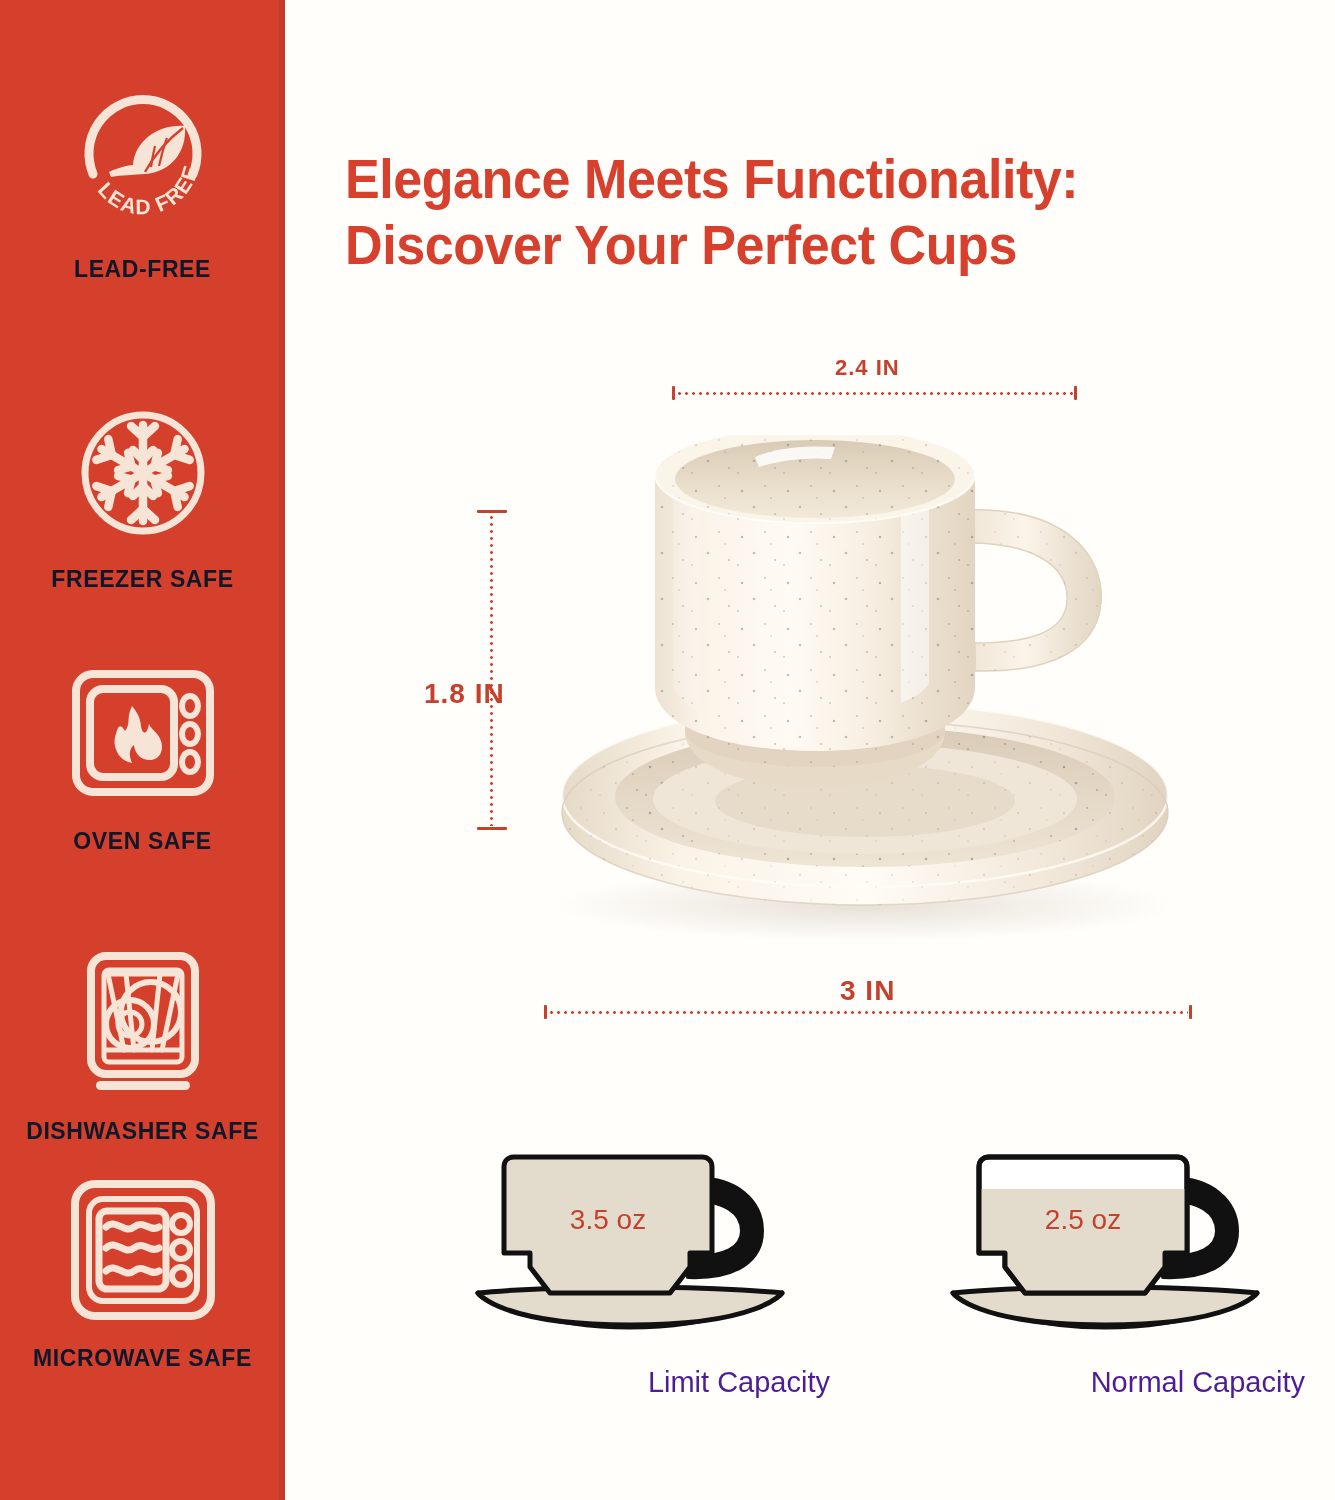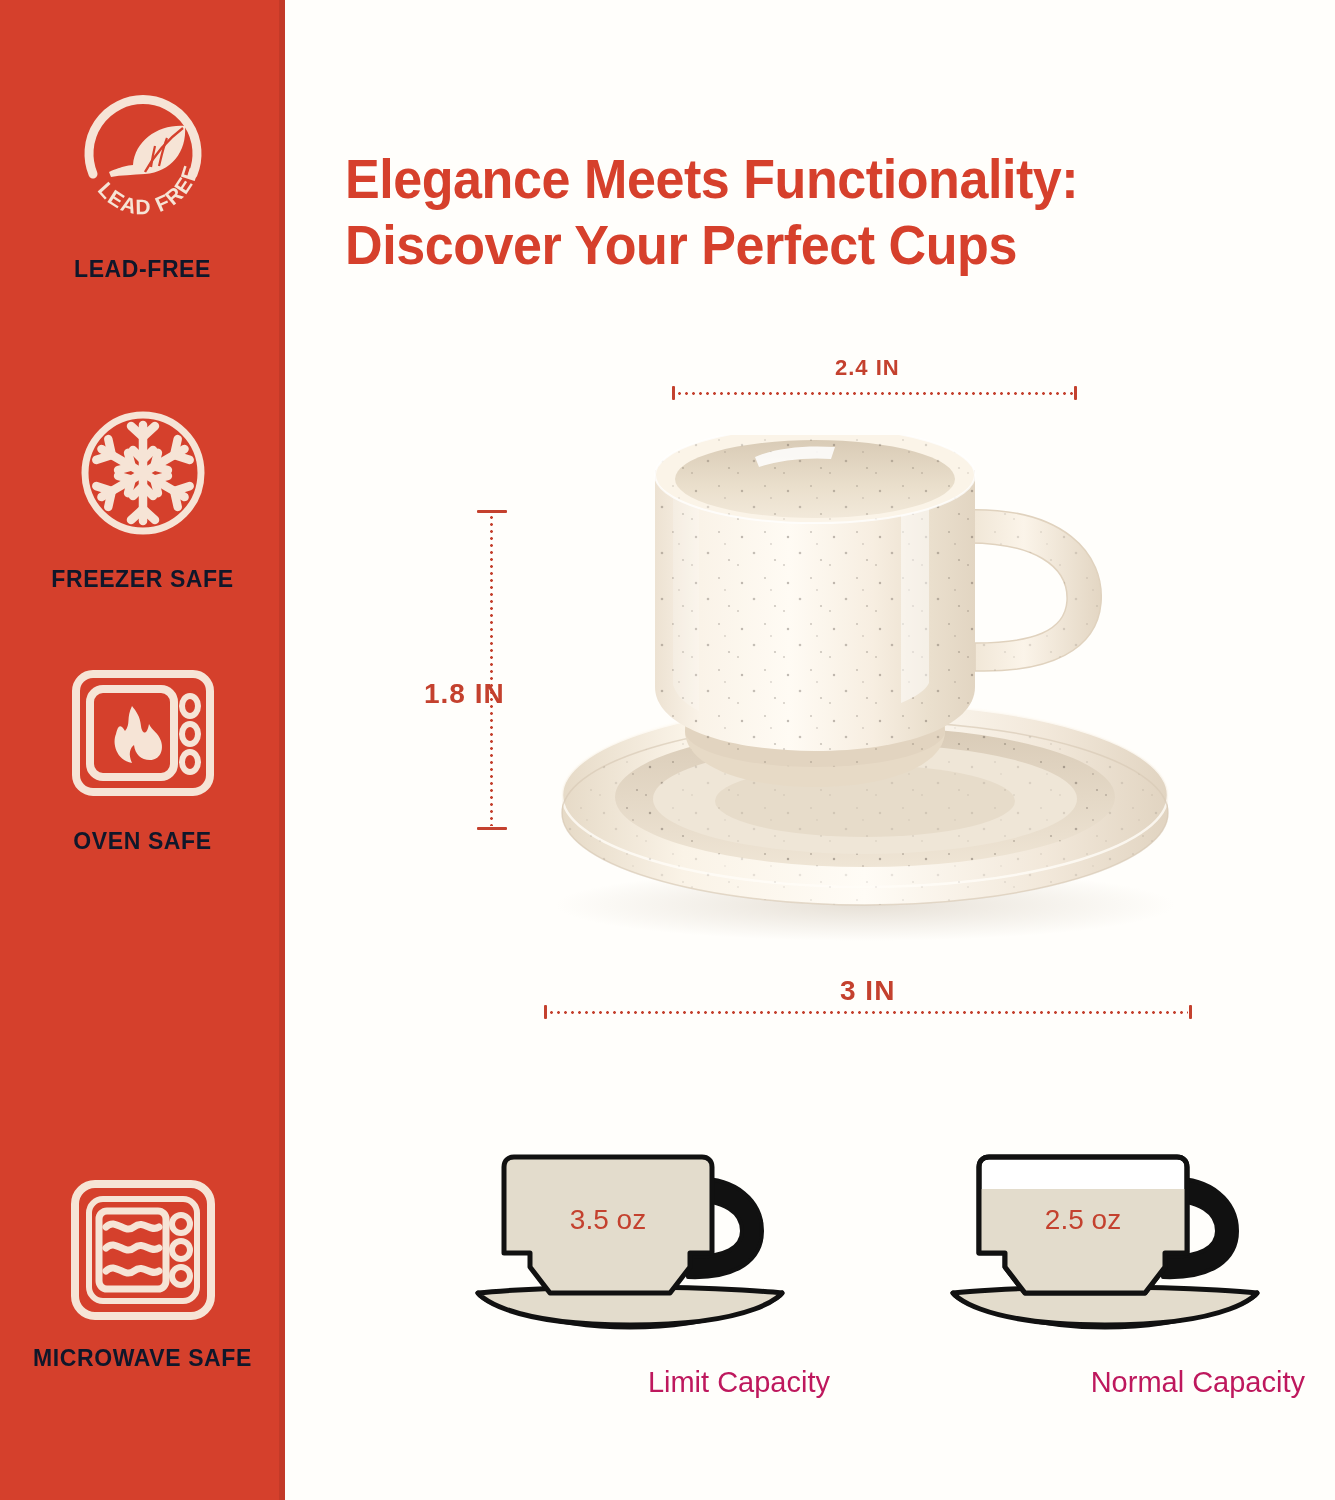--- a/index.html
+++ b/index.html
@@ -98,21 +98,21 @@
 
   #dim-top-line{left:672px;top:386px;width:405px;}
   #dim-bottom-line{left:544px;top:1005px;width:648px;}
   #dim-side-line{left:477px;top:510px;height:320px;}
 
   
   .cap-block{position:absolute;width:400px;text-align:right;}
   #cap-left{left:430px;top:1145px;}
   #cap-right{left:905px;top:1145px;}
   .cap-caption{
-    margin-top:6px;color:#be185d;font-size:29px;
+    margin-top:6px;color:#4c1d95;font-size:29px;
     font-family:"Liberation Sans Narrow","Liberation Sans",sans-serif;
     white-space:nowrap;
   }
   .cap-svg{display:block;margin:0 auto;}
 </style>
 </head>
 <body>
 
 <div id="sidebar">
 
@@ -192,20 +192,43 @@
           <ellipse cx="122" cy="66" rx="8" ry="10"></ellipse>
           <ellipse cx="122" cy="94" rx="8" ry="10"></ellipse>
         </g>
         <path d="M64 38 C58 50 63 56 57 63 C52 55 50 58 48 66 C44 75 48 92 64 95 C60 86 62 80 66 77
                  C67 86 73 92 82 92 C92 92 96 82 93 73 C90 64 84 63 81 56 C79 68 74 66 73 58 C72 48 68 43 64 38 Z" fill="#F6E4D6"></path>
       </svg>
     </span>
     <span class="badge-label">OVEN SAFE</span>
   </div>
 
+  <div class="badge" id="badge3">
+    <span class="badge-icon">
+      <svg width="150" height="150" viewBox="0 0 150 150">
+        <rect x="23" y="6" width="104" height="118" rx="15" ry="15" fill="none" stroke="#F6E4D6" stroke-width="8"></rect>
+        <rect x="36" y="20" width="78" height="92" rx="5" ry="5" fill="none" stroke="#F6E4D6" stroke-width="5"></rect>
+
+        <g stroke="#F6E4D6" stroke-width="5" stroke-linecap="round" fill="none">
+          <line x1="40" y1="24" x2="56" y2="100"></line>
+          <line x1="58" y1="24" x2="66" y2="100"></line>
+          <line x1="92" y1="24" x2="84" y2="100"></line>
+          <line x1="110" y1="24" x2="94" y2="100"></line>
+          <line x1="40" y1="24" x2="110" y2="24"></line>
+          <line x1="38" y1="100" x2="112" y2="100"></line>
+        </g>
+
+        <circle cx="83" cy="62" r="30" fill="none" stroke="#F6E4D6" stroke-width="6"></circle>
+        <circle cx="62" cy="74" r="24" fill="none" stroke="#F6E4D6" stroke-width="6"></circle>
+        <circle cx="62" cy="74" r="12" fill="none" stroke="#F6E4D6" stroke-width="5"></circle>
+        <rect x="28" y="131" width="94" height="9" rx="4.5" fill="#F6E4D6"></rect>
+      </svg>
+    </span>
+    <span class="badge-label">DISHWASHER SAFE</span>
+  </div>
 
   <div class="badge" id="badge4">
     <span class="badge-icon">
       <svg width="150" height="148" viewBox="0 0 150 148">
         <rect x="7" y="5" width="136" height="132" rx="20" ry="20" fill="none" stroke="#F6E4D6" stroke-width="8"></rect>
         <rect x="21" y="20" width="108" height="102" rx="14" ry="14" fill="none" stroke="#F6E4D6" stroke-width="6"></rect>
         <rect x="31" y="32" width="67" height="78" rx="8" ry="8" fill="none" stroke="#F6E4D6" stroke-width="7"></rect>
         <g fill="none" stroke="#F6E4D6" stroke-width="7" stroke-linecap="round">
           <path d="M38 48 C48 38 56 56 66 48 C76 40 82 54 91 48"></path>
           <path d="M38 69 C48 59 56 77 66 69 C76 61 82 75 91 69"></path>

